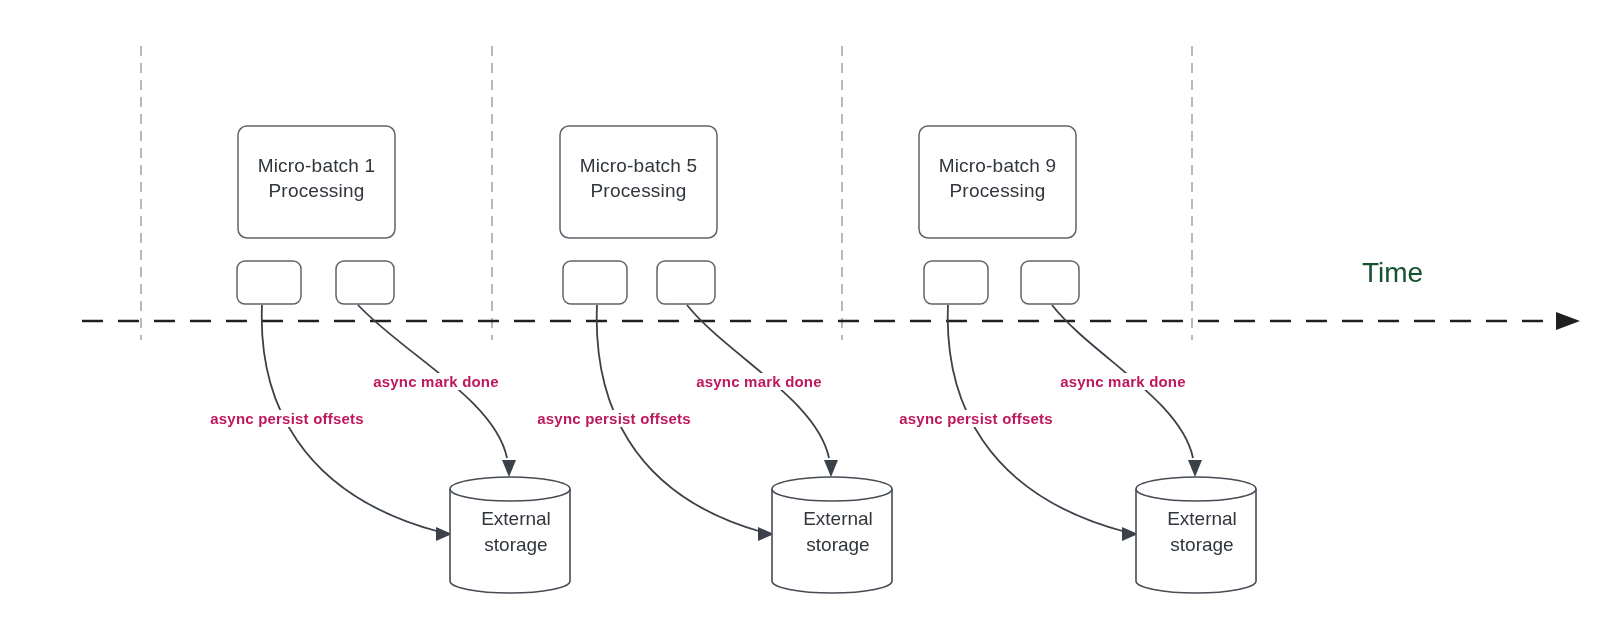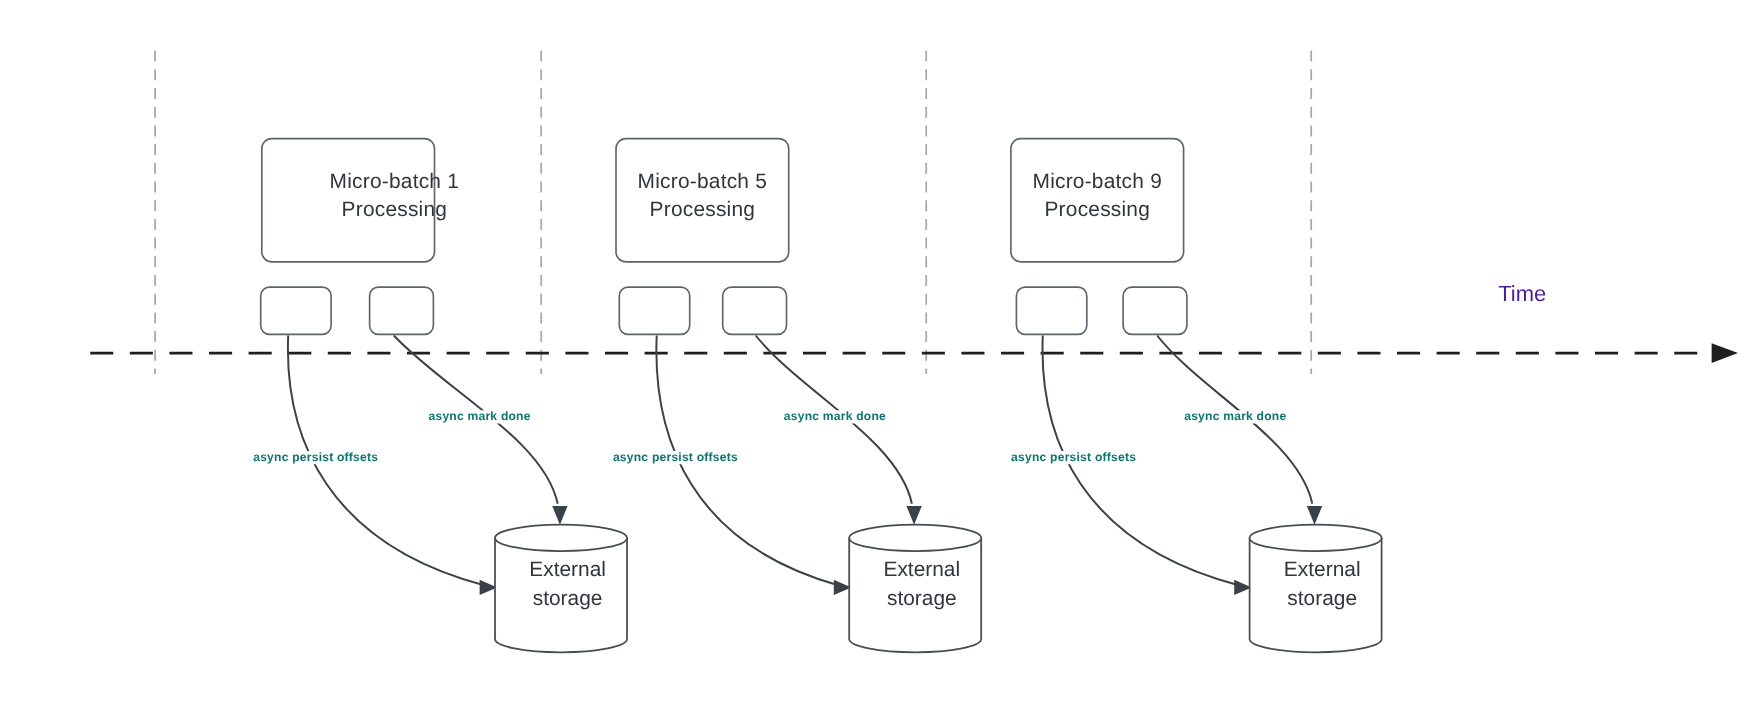--- a/index.html
+++ b/index.html
@@ -15,26 +15,26 @@
   .box-title{
     font-size:19px;line-height:25px;width:157px;
     letter-spacing:.2px;
   }
   .storage-label{
     font-size:19px;line-height:26px;width:132px;
   }
   .flow-label{
     position:absolute;
     transform:translateX(-50%);
-    font-size:11px;font-weight:bold;color:#0f766e;
+    font-size:15px;font-weight:bold;color:#be185d;
     background:#ffffff;padding:0 3px;white-space:nowrap;
     letter-spacing:.2px;
   }
   .time-label{
-    position:absolute;font-size:20px;color:#4c1d95;
+    position:absolute;font-size:28px;color:#14532d;
   }
 </style>
 </head>
 <body>
 
 <div class="canvas">
 
   <svg width="1600" height="642" viewBox="0 0 1600 642">
 
     <g stroke="#a6a9ac" stroke-width="1.6" stroke-dasharray="10 7">
@@ -79,21 +79,21 @@
     <g>
       <path d="M772,489 L772,581 A60,12 0 0 0 892,581 L892,489" fill="#ffffff" stroke="#454c53" stroke-width="1.6"></path>
       <ellipse cx="832" cy="489" rx="60" ry="12" fill="#ffffff" stroke="#454c53" stroke-width="1.6"></ellipse>
     </g>
     <g>
       <path d="M1136,489 L1136,581 A60,12 0 0 0 1256,581 L1256,489" fill="#ffffff" stroke="#454c53" stroke-width="1.6"></path>
       <ellipse cx="1196" cy="489" rx="60" ry="12" fill="#ffffff" stroke="#454c53" stroke-width="1.6"></ellipse>
     </g>
   </svg>
 
-  <div class="txt box-title" style="left:238px;top:153px;margin-left:42px;">
+  <div class="txt box-title" style="left:238px;top:153px;">
     <span style="display:block">Micro-batch 1</span>
     <span style="display:block">Processing</span>
   </div>
   <div class="flow-label" style="left:287px;top:410px;">async persist offsets</div>
   <div class="flow-label" style="left:436px;top:373px;">async mark done</div>
   <div class="txt storage-label" style="left:450px;top:506px;">
     <span style="display:block">External</span>
     <span style="display:block">storage</span>
   </div>
 

